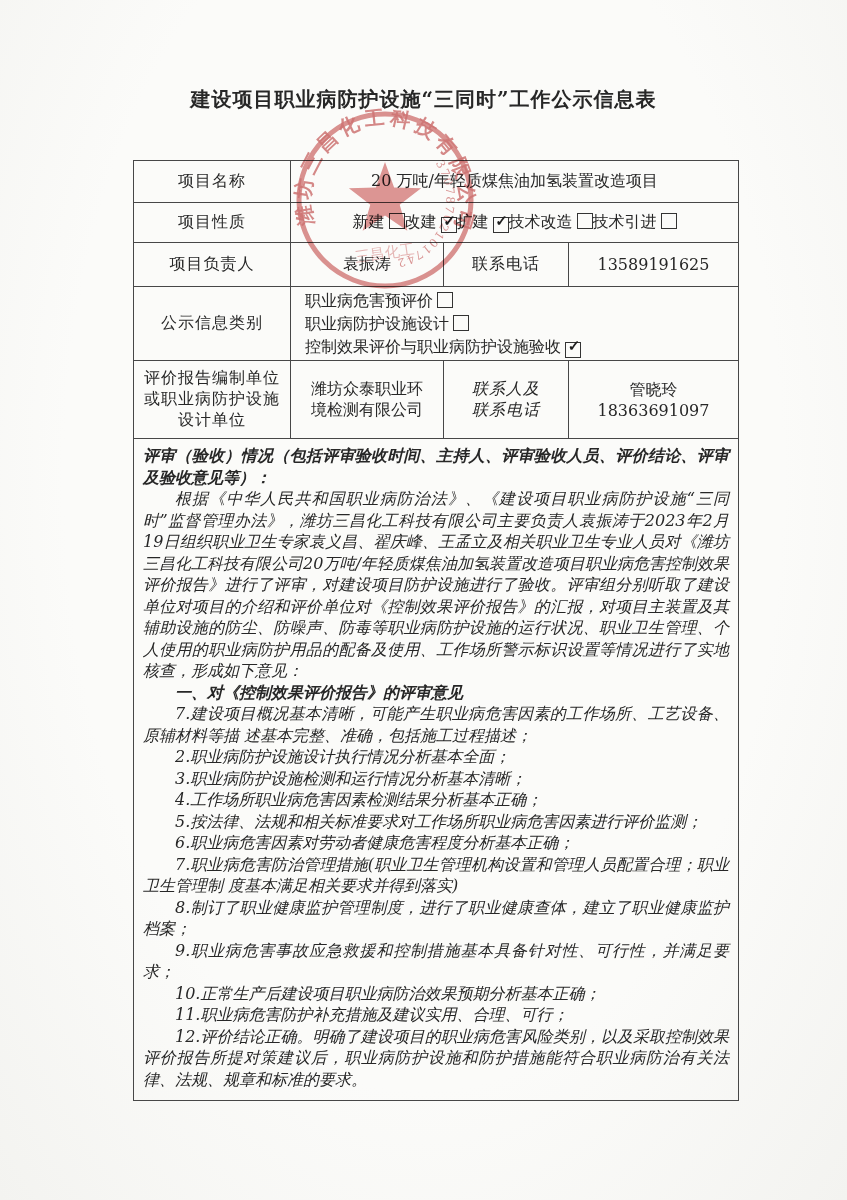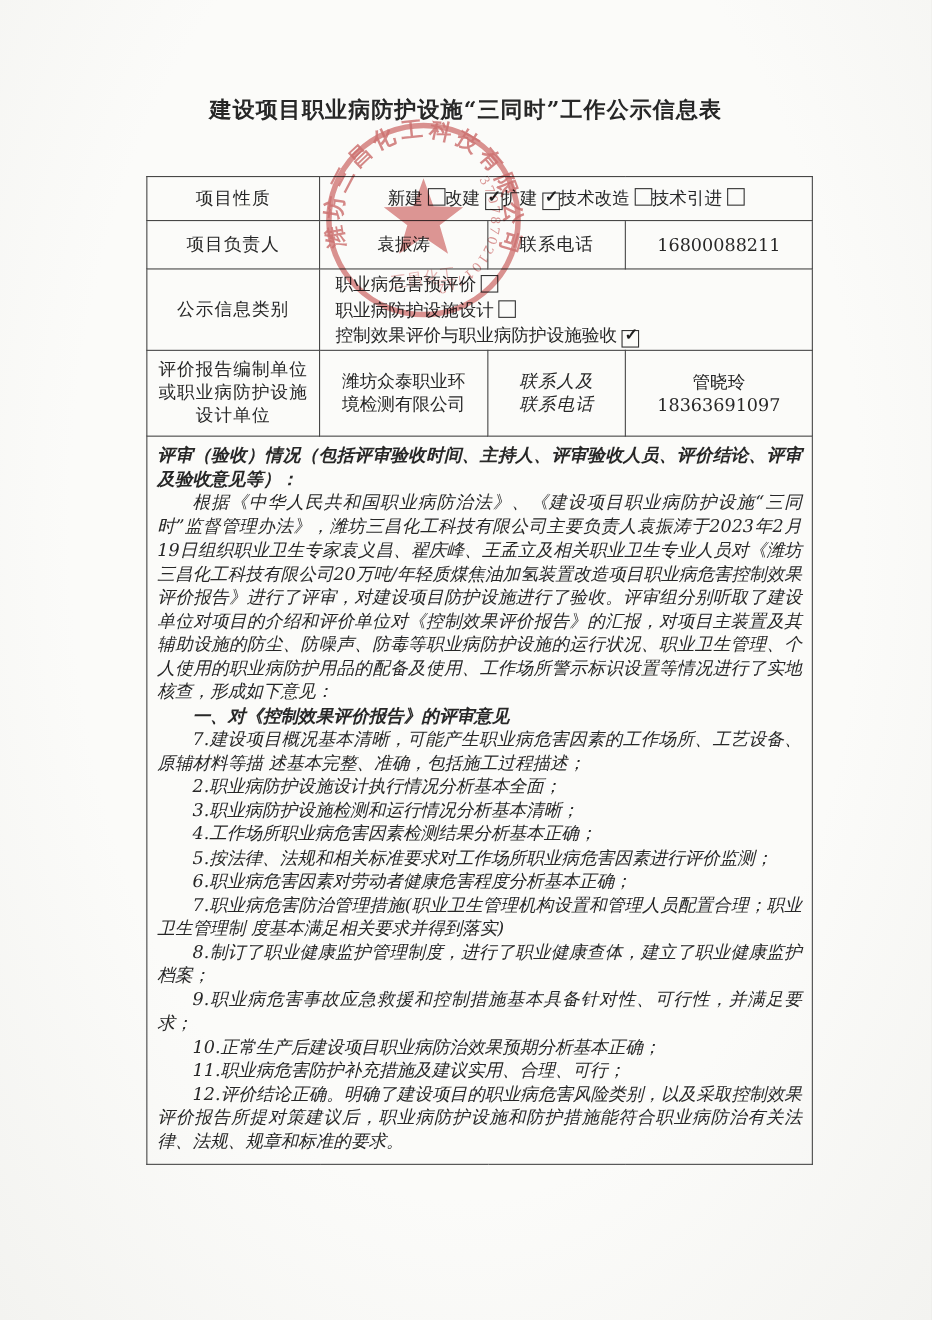--- a/index.html
+++ b/index.html
@@ -78,37 +78,41 @@
   <h1 class="doc-title">建设项目职业病防护设施“三同时”工作公示信息表</h1>
 
   <table class="info-table">
     <colgroup>
       <col style="width:157px">
         <col style="width:153px">
         <col style="width:125px">
         <col style="width:170px">
     </colgroup>
     <tbody>
+      <tr style="height:42px">
+        <td class="lbl">项目名称</td>
+        <td colspan="3">20 万吨/年轻质煤焦油加氢装置改造项目</td>
+      </tr>
       <tr style="height:40px">
         <td class="lbl">项目性质</td>
         <td colspan="3">
           <div class="options-line">
             <span><span>新建</span><span class="cb"><i></i></span></span>
             <span><span>改建</span><span class="cb"><i>✓</i></span></span>
             <span><span>扩建</span><span class="cb"><i>✓</i></span></span>
             <span><span>技术改造</span><span class="cb"><i></i></span></span>
             <span><span>技术引进</span><span class="cb"><i></i></span></span>
           </div>
         </td>
       </tr>
       <tr style="height:44px">
         <td class="lbl">项目负责人</td>
         <td>袁振涛</td>
         <td class="lbl">联系电话</td>
-        <td>16800088211</td>
+        <td>13589191625</td>
       </tr>
       <tr style="height:72px">
         <td class="lbl">公示信息类别</td>
         <td colspan="3">
           <div class="options-list">
             <div><span>职业病危害预评价</span><span class="cb"><i></i></span></div>
             <div><span>职业病防护设施设计</span><span class="cb"><i></i></span></div>
             <div><span>控制效果评价与职业病防护设施验收</span><span class="cb"><i>✓</i></span></div>
           </div>
         </td>

